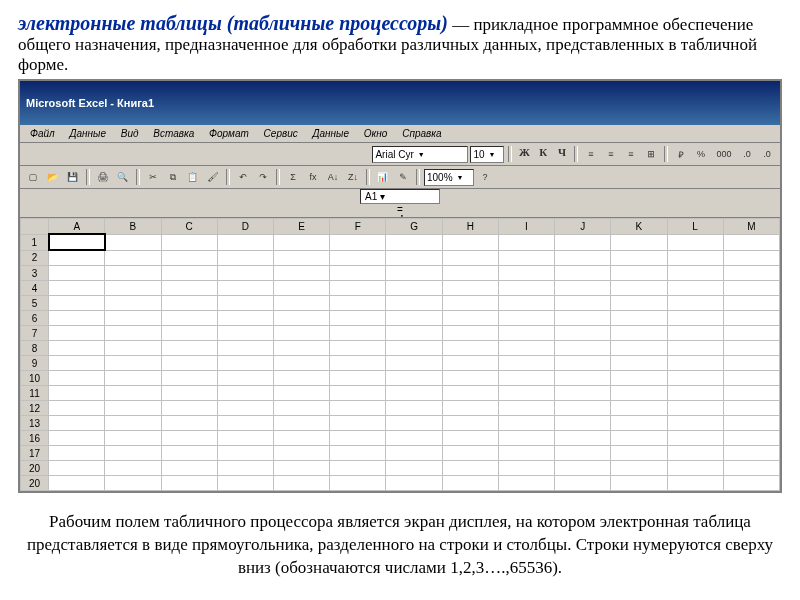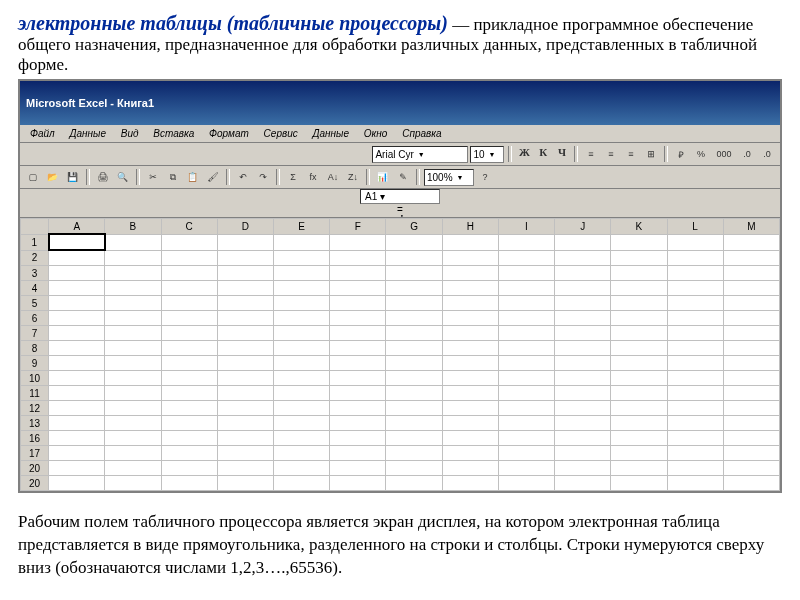--- a/index.html
+++ b/index.html
@@ -22,21 +22,21 @@
   .namebox { background:#fff; border:1px inset #808080; width:70px; padding:1px 4px; font-size:10px; }
   .fxbar { flex:1; background:#fff; border:1px inset #808080; height:15px; margin-left:4px; }
   .grid { background:#fff; }
   .grid table { border-collapse:collapse; width:100%; }
   .grid th,.grid td { border:1px solid #c0c0c0; font-size:10px; text-align:center; padding:0; height:14px; }
   .grid th { background:#d4d0c8; font-weight:normal; }
   .rowhdr { background:#d4d0c8; width:24px; }
   .colhdr { width:50px; }
   .corner { background:#d4d0c8; width:24px; }
   .activecell { border:2px solid #000 !important; }
-  .bottom-text { margin-top:18px; font-size:17px; line-height:1.4; }
+  .bottom-text { margin-top:18px; font-size:17px; line-height:1.4;text-align:center; }
 </style>
 </head>
 <body>
 
 <p class="heading">
   <span class="term">электронные таблицы</span><span class="paren"> (</span><span class="term">табличные процессоры</span><span class="paren">)</span><span class="dash"> — </span><span>прикладное программное обеспечение общего назначения, предназначенное для обработки различных данных, представленных в табличной форме.</span>
 </p>
 
 <div class="excel">
   <div class="titlebar">

